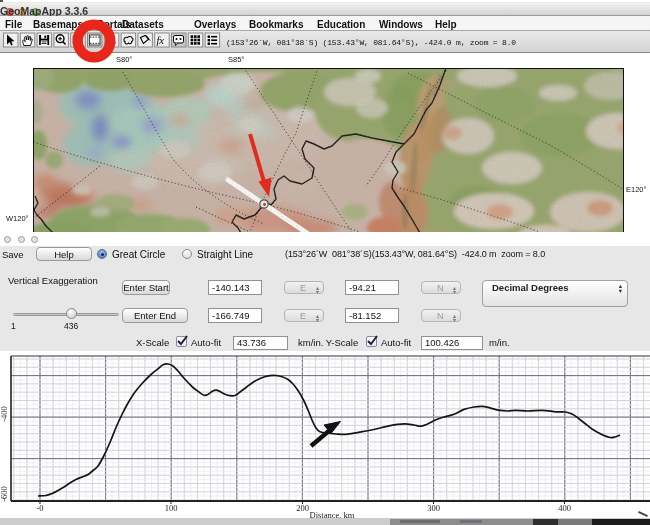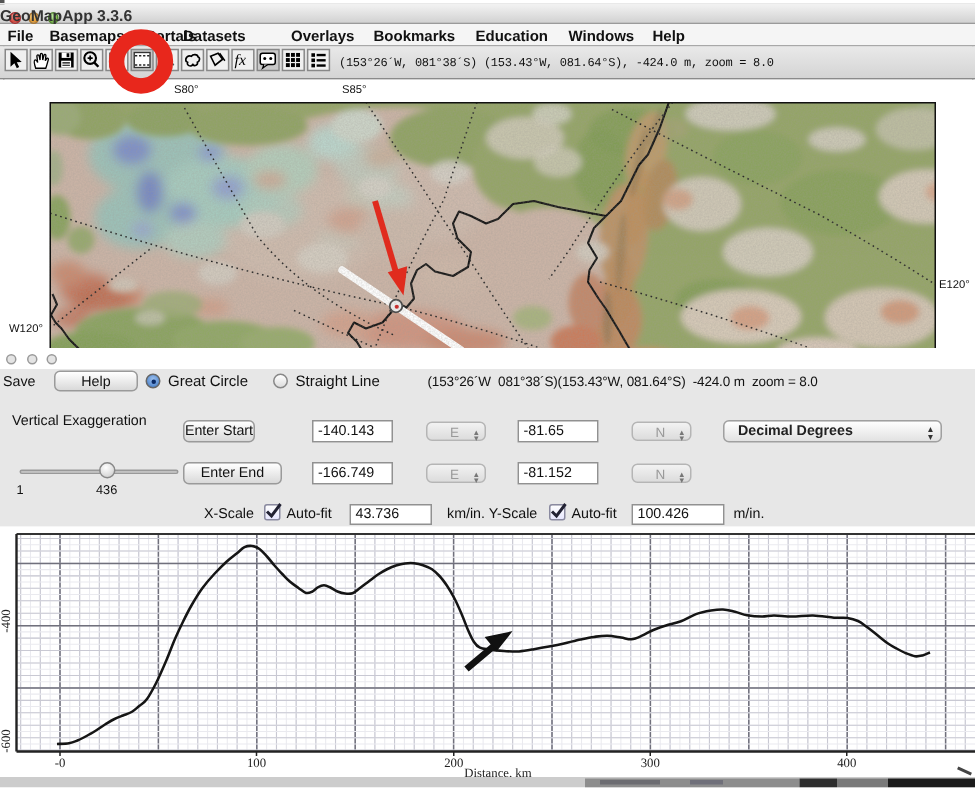--- a/index.html
+++ b/index.html
@@ -322,33 +322,33 @@
 <div class="spin" style="left:284px;top:281px;width:40px;height:13px">
       <span style="position:absolute;left:15px;top:1px">E</span>
       <span style="position:absolute;right:4px;top:1.5px;font-size:6px;color:#777">▴</span>
       <span style="position:absolute;right:4px;top:6px;font-size:6px;color:#777">▾</span>
     </div>
 <div class="spin" style="left:284px;top:309px;width:40px;height:13px">
       <span style="position:absolute;left:15px;top:1px">E</span>
       <span style="position:absolute;right:4px;top:1.5px;font-size:6px;color:#777">▴</span>
       <span style="position:absolute;right:4px;top:6px;font-size:6px;color:#777">▾</span>
     </div>
-<div class="field" style="left:345px;top:280px;width:54px;height:15px;line-height:13px">-81.65</div>
+<div class="field" style="left:345px;top:280px;width:54px;height:15px;line-height:13px">-94.21</div>
 <div class="field" style="left:345px;top:308px;width:54px;height:15px;line-height:13px">-81.152</div>
 <div class="spin" style="left:421px;top:281px;width:40px;height:13px">
       <span style="position:absolute;left:15px;top:1px">N</span>
       <span style="position:absolute;right:4px;top:1.5px;font-size:6px;color:#777">▴</span>
       <span style="position:absolute;right:4px;top:6px;font-size:6px;color:#777">▾</span>
     </div>
 <div class="spin" style="left:421px;top:309px;width:40px;height:13px">
       <span style="position:absolute;left:15px;top:1px">N</span>
       <span style="position:absolute;right:4px;top:1.5px;font-size:6px;color:#777">▴</span>
       <span style="position:absolute;right:4px;top:6px;font-size:6px;color:#777">▾</span>
     </div>
-<div class="dd" style="left:482px;top:280px;width:146px;height:15px">
+<div class="dd" style="left:482px;top:280px;width:146px;height:27px">
       <span style="position:absolute;left:9px;top:1px;font-weight:bold;color:#222">Decimal Degrees</span>
       <span style="position:absolute;right:5px;top:0.5px;font-size:6.5px;color:#333">▴</span>
       <span style="position:absolute;right:5px;top:5.5px;font-size:6.5px;color:#333">▾</span>
     </div>
 
 <div class="lbl" style="left:136px;top:337px">X-Scale</div>
 <div class="cb" style="left:176px;top:336px"></div>
 <svg class="abs" width="14" height="14" style="left:176px;top:334px">
       <path d="M2,7 L5,10 L11,2" fill="none" stroke="#223" stroke-width="2"></path>
     </svg>

